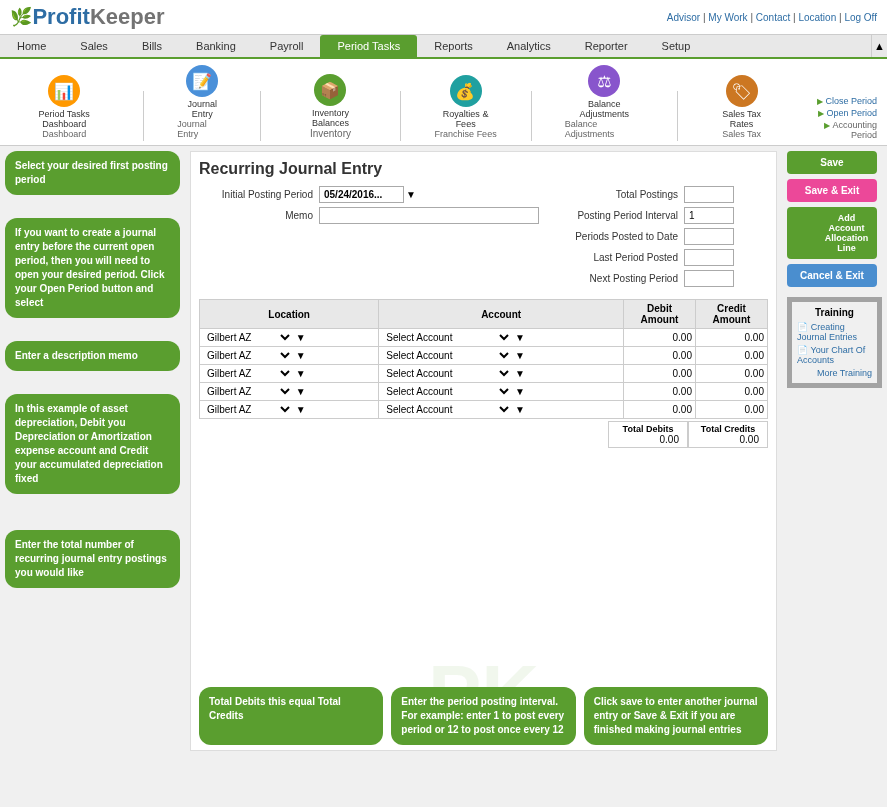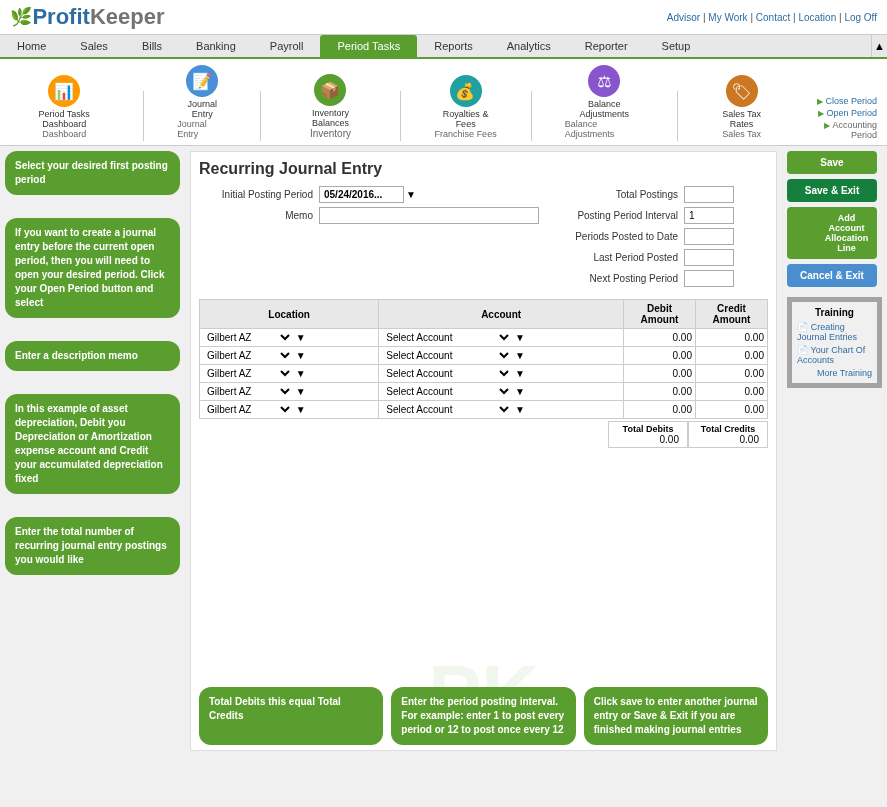--- a/index.html
+++ b/index.html
@@ -66,21 +66,21 @@
 
     
     .totals-row { display: flex; justify-content: flex-end; gap: 0; margin-top: 2px; }
     .total-box { border: 1px solid #ccc; padding: 2px 8px; font-size: 10px; text-align: center; min-width: 80px; }
     .total-box .total-label { font-weight: bold; font-size: 9px; }
     .total-box .total-value { text-align: right; }
 
     
     #right-sidebar { width: 105px; padding: 5px; display: flex; flex-direction: column; gap: 5px; flex-shrink: 0; }
     .action-btn { background: #5a9e2f; color: #fff; border: none; border-radius: 4px; padding: 6px 8px; font-size: 10px; font-weight: bold; cursor: pointer; width: 90px; text-align: center; }
-    .action-btn.exit { background: #15803d; }
+    .action-btn.exit { background: #ec4899; }
     .action-btn.add-line { background: #5a9e2f; font-size: 9px; padding-left: 37px; }
     .action-btn.cancel { background: #4a8ecf; }
     .training-box { border: 5px solid #a3a3a3; padding: 5px; font-size: 10px; margin-top: 5px; }
     .training-box .training-title { font-weight: bold; margin-bottom: 4px; text-align: center; }
     .training-link { color: #2e6da4; cursor: pointer; font-size: 9px; display: block; margin-bottom: 3px; }
     .training-link::before { content: "📄 "; }
     .more-training { color: #2e6da4; font-size: 9px; cursor: pointer; text-align: right; display: block; margin-top: 3px; }
 
     
     .form-columns { display: flex; gap: 10px; }
@@ -173,21 +173,21 @@
     </div>
     <div class="callout-bubble" style="margin-top:5px;">
       <span>If you want to create a journal entry before the current open period, then you will need to open your desired period. Click your Open Period button and select</span>
     </div>
     <div class="callout-bubble" style="margin-top:5px;">
       <span>Enter a description memo</span>
     </div>
     <div class="callout-bubble" style="margin-top:5px;">
       <span>In this example of asset depreciation, Debit you Depreciation or Amortization expense account and Credit your accumulated depreciation fixed</span>
     </div>
-    <div class="callout-bubble" style="margin-top:5px;">
+    <div class="callout-bubble" style="margin-top:18px;">
       <span>Enter the total number of recurring journal entry postings you would like</span>
     </div>
   </div>
 
   <div id="center-content" style="flex:1; padding:8px; background:#fff; border:1px solid #ddd; margin:5px; overflow:hidden; position:relative;">
 
     <div class="watermark">PK</div>
 
     <div class="page-title">Recurring Journal Entry</div>
 

